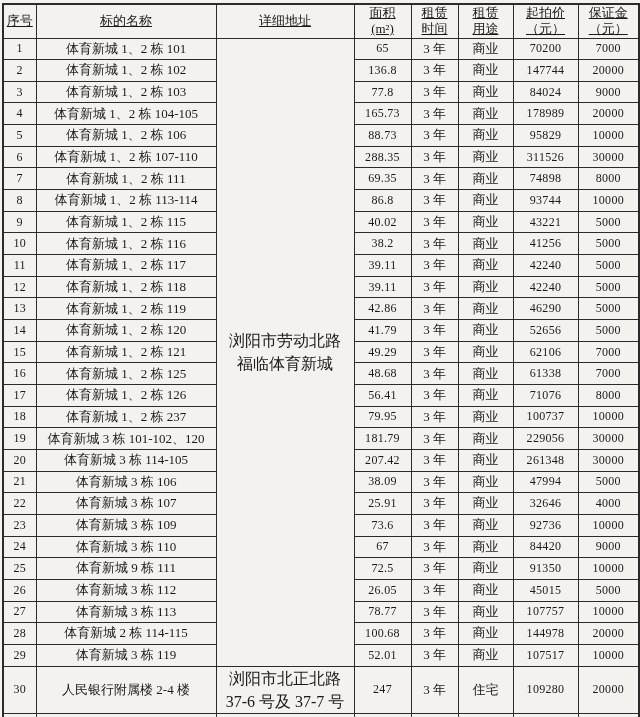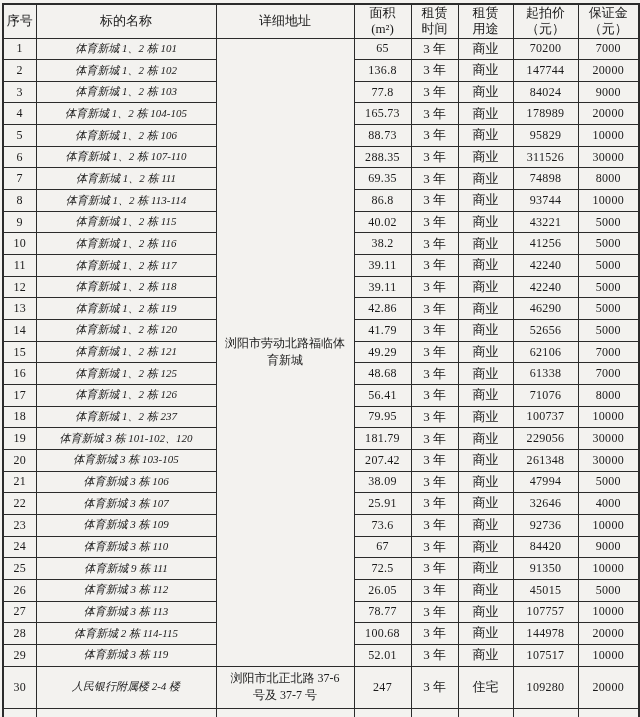--- a/index.html
+++ b/index.html
@@ -19,36 +19,36 @@
   table.auction th,
   table.auction td {
     border: 1px solid #2b2b2b;
     text-align: center;
     vertical-align: middle;
     padding: 0 2px;
     overflow: hidden;
     line-height: 1.25;
   }
   table.auction { border: 2px solid #2b2b2b; }
-  thead tr { height: 34px; }
+  thead tr { height: 34px; text-decoration: underline; }
   tbody tr { height: 21.66px; }
   tbody tr.tall { height: 42px; }
   tbody tr.partial { height: 28px; }
   th {
     font-weight: normal;
     font-size: 13px;
   }
   td { font-size: 13px; }
   td.num { font-size: 12px; letter-spacing: 0.3px; }
-  td.cell-name { font-size: 11px; font-style: italic; }
+  td.cell-name { font-size: 13px; }
   td.cell-address span.wrapbox {
     display: inline-block;
     max-width: 123px;
     line-height: 1.45;
-    font-size: 12px;
+    font-size: 16px;
   }
 </style>
 </head>
 <body>
 
 <div class="page-wrap">
   <table class="auction">
     <colgroup>
       <col style="width:33px">
         <col style="width:180px">
@@ -260,21 +260,21 @@
           <td class="num cell-no">19</td>
           <td class="cell-name">体育新城 3 栋 101-102、120</td>
           <td class="num">181.79</td>
           <td>3 年</td>
           <td>商业</td>
           <td class="num">229056</td>
           <td class="num">30000</td>
         </tr>
         <tr>
           <td class="num cell-no">20</td>
-          <td class="cell-name">体育新城 3 栋 103-105</td>
+          <td class="cell-name">体育新城 3 栋 114-105</td>
           <td class="num">207.42</td>
           <td>3 年</td>
           <td>商业</td>
           <td class="num">261348</td>
           <td class="num">30000</td>
         </tr>
         <tr>
           <td class="num cell-no">21</td>
           <td class="cell-name">体育新城 3 栋 106</td>
           <td class="num">38.09</td>

